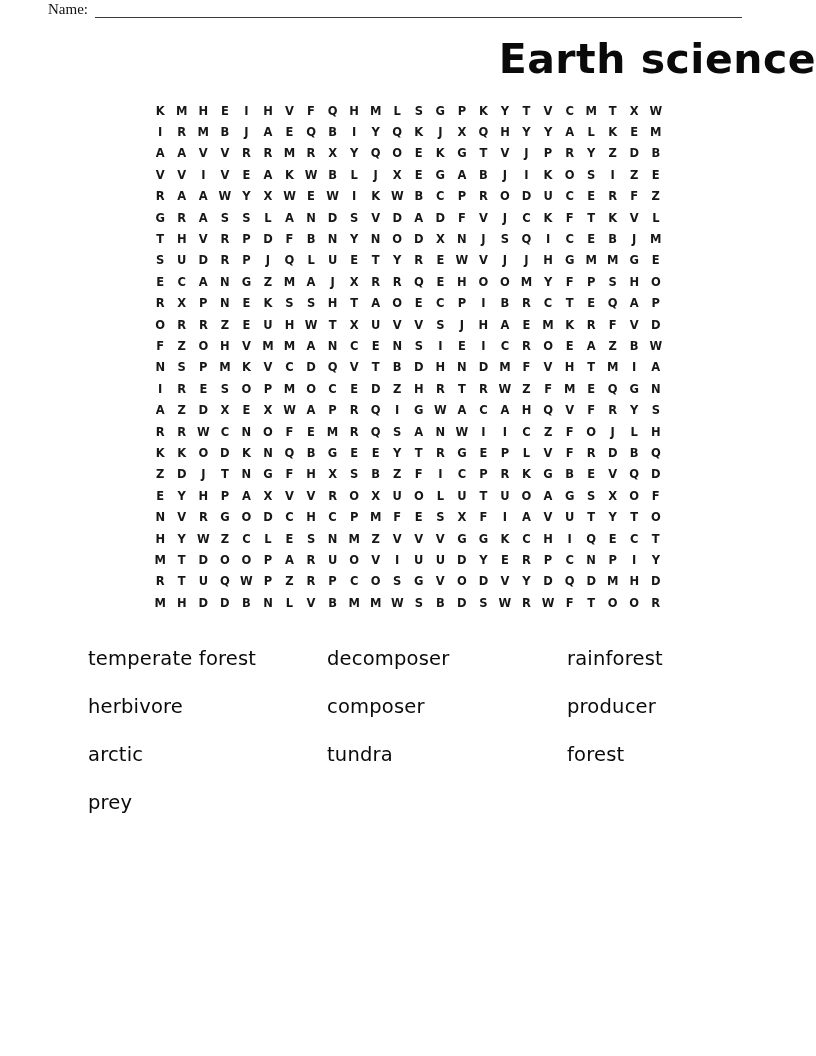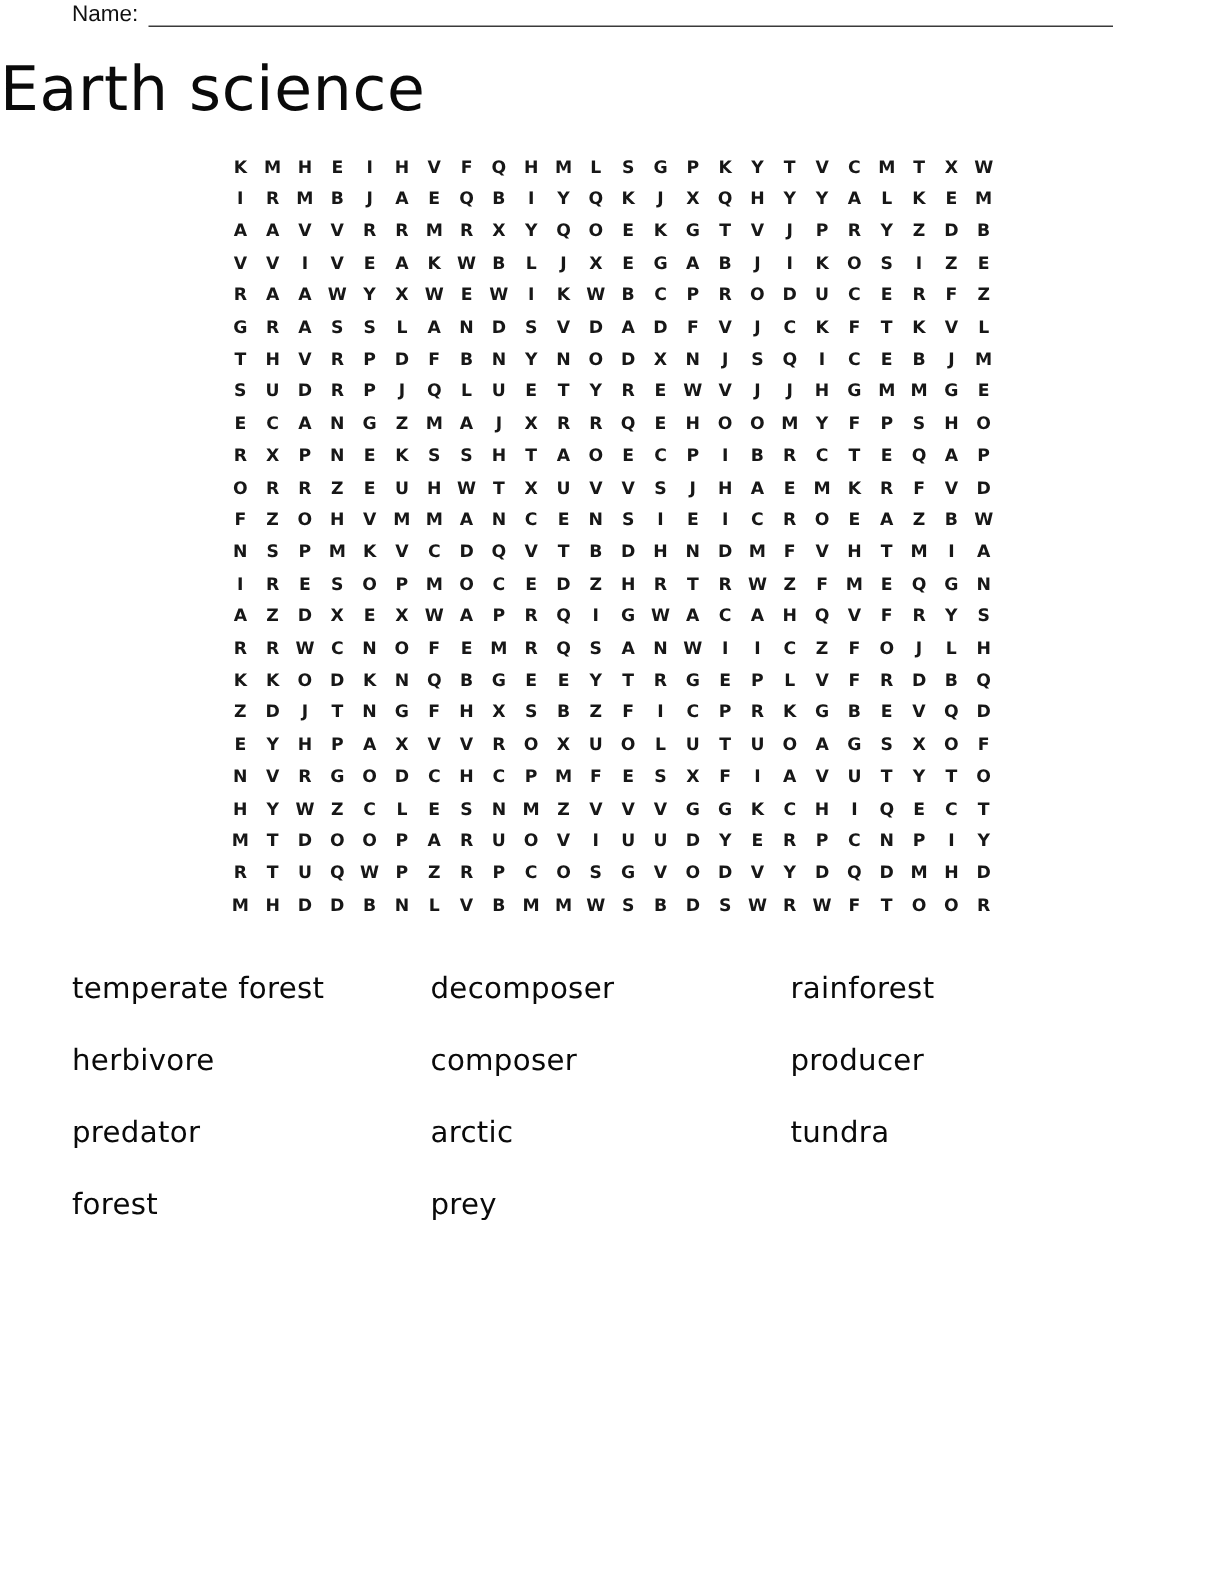--- a/index.html
+++ b/index.html
@@ -12,35 +12,35 @@
     height: 1056px;
     position: relative;
     overflow: hidden;
     color: #000;
     font-family: "DejaVu Sans", sans-serif;
   }
   .name-row {
     display: flex;
     align-items: flex-end;
     margin: 1px 74px 0 48px;
-    font-family: Liberation Sans, sans-serif;
+    font-family: Liberation Serif, serif;
     font-size: 15px;
     color: #111;
   }
   .name-label { white-space: nowrap; line-height: 17px; }
   .name-line {
     flex: 1;
     border-bottom: 1px solid #3a3a3a;
     height: 15px;
     margin-left: 7px;
   }
   .title {
-    text-align: left;
+    text-align: right;
     font-size: 41px;
-    font-weight: 400;
+    font-weight: 700;
     margin-top: 17px;
     letter-spacing: 0.5px;
     color: #0a0a0a;
   }
   .grid {
     width: max-content;
     margin: 17px auto 0 auto;
   }
   .grid-row { display: flex; }
   .grid-cell {
@@ -58,20 +58,21 @@
     display: grid;
     grid-template-columns: 239px 240px auto;
     grid-auto-rows: 48px;
     font-size: 19.5px;
     color: #0a0a0a;
   }
   .word {
     display: flex;
     align-items: center;
     letter-spacing: 0.2px;
+    margin-left: 40px;
   }
 </style>
 </head>
 <body>
 
 <div class="name-row">
   <span class="name-label">Name:</span>
   <span class="name-line"></span>
 </div>
 
@@ -704,18 +705,17 @@
     </div>
   </div>
 
 <div class="word-list">
     <div class="word">temperate forest</div>
     <div class="word">decomposer</div>
     <div class="word">rainforest</div>
     <div class="word">herbivore</div>
     <div class="word">composer</div>
     <div class="word">producer</div>
-    <div class="word">predator</div>
     <div class="word">arctic</div>
     <div class="word">tundra</div>
     <div class="word">forest</div>
     <div class="word">prey</div>
   </div>
 
 </body></html>

